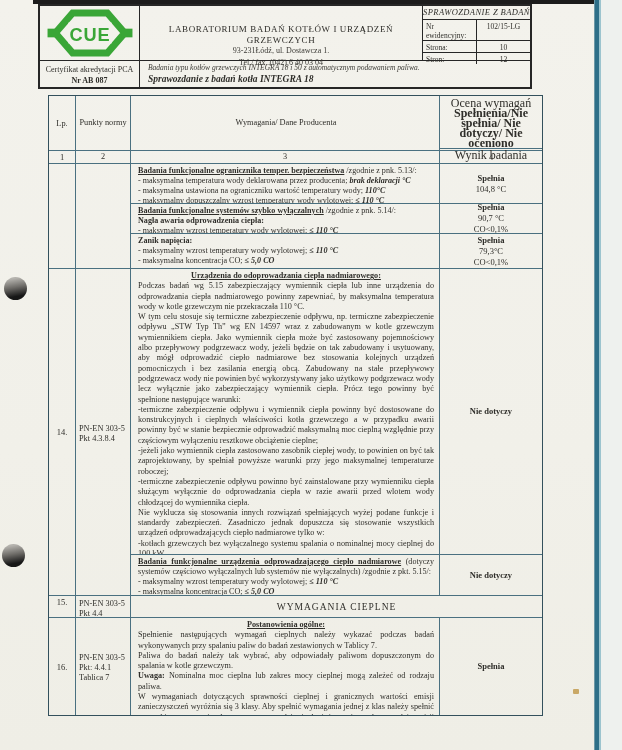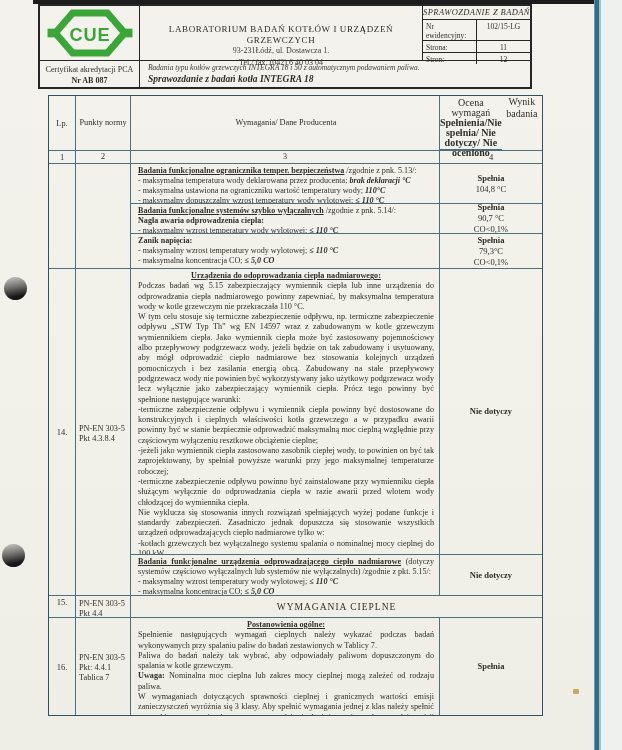--- a/index.html
+++ b/index.html
@@ -51,21 +51,21 @@
            padding:2px 5px 1px 7px; text-align:justify; overflow:hidden; }
   .c-res { width:102px; flex-shrink:0; display:flex; flex-direction:column; align-items:center;
            justify-content:center; text-align:center; font-size:8.5px; line-height:11px; overflow:hidden; }
   .res-status { font-weight:bold; }
   .c-sub { flex:1; display:flex; flex-direction:column; }
   .subrow { display:flex; border-bottom:1px solid #4a7080; }
   .subrow:last-child { border-bottom:none; }
   
   .th { height:55px; }
   .th .hc { display:flex; align-items:center; justify-content:center; text-align:center; font-size:8.3px; }
-  .th-eval { width:102px; flex-shrink:0; display:flex; flex-direction:row; font-size:10px; text-align:center; }
+  .th-eval { width:102px; flex-shrink:0; display:flex; flex-direction:column; font-size:12px; text-align:center; }
   .th-eval-main { flex:1; border-bottom:1px solid #4a7080; padding-top:2px; line-height:10px; }
   .th-eval-sub { height:13px; line-height:12px; }
   .tnum { height:13px; font-size:8px; text-align:center; }
   .tnum > div { display:flex; align-items:center; justify-content:center; }
   .bu { font-weight:bold; text-decoration:underline; }
   .b { font-weight:bold; }
   .em { font-weight:bold; font-style:italic; }
   .ctr { text-align:center; }
   .h13 { line-height:10px; font-size:8.1px; }
   .merged-title { flex:1; display:flex; align-items:center; justify-content:center;
@@ -105,21 +105,21 @@
         <div class="lab-sm" style="margin-top:2px">Tel./ fax. (042) 6 40 03 04</div>
       </div>
       <div class="hdr-report">
         <div class="rb-title">SPRAWOZDANIE Z BADAŃ</div>
         <div class="rb-row">
           <div class="rb-label">Nr ewidencyjny:</div>
           <div class="rb-val">102/15-LG</div>
         </div>
         <div class="rb-row">
           <div class="rb-label">Strona:</div>
-          <div class="rb-val">11</div>
+          <div class="rb-val">10</div>
         </div>
         <div class="rb-row">
           <div class="rb-label">Stron:</div>
           <div class="rb-val">12</div>
         </div>
       </div>
     </div>
     <div class="hdr-bottom">
       <div class="hdr-cert">
         <div>Certyfikat akredytacji PCA</div>

